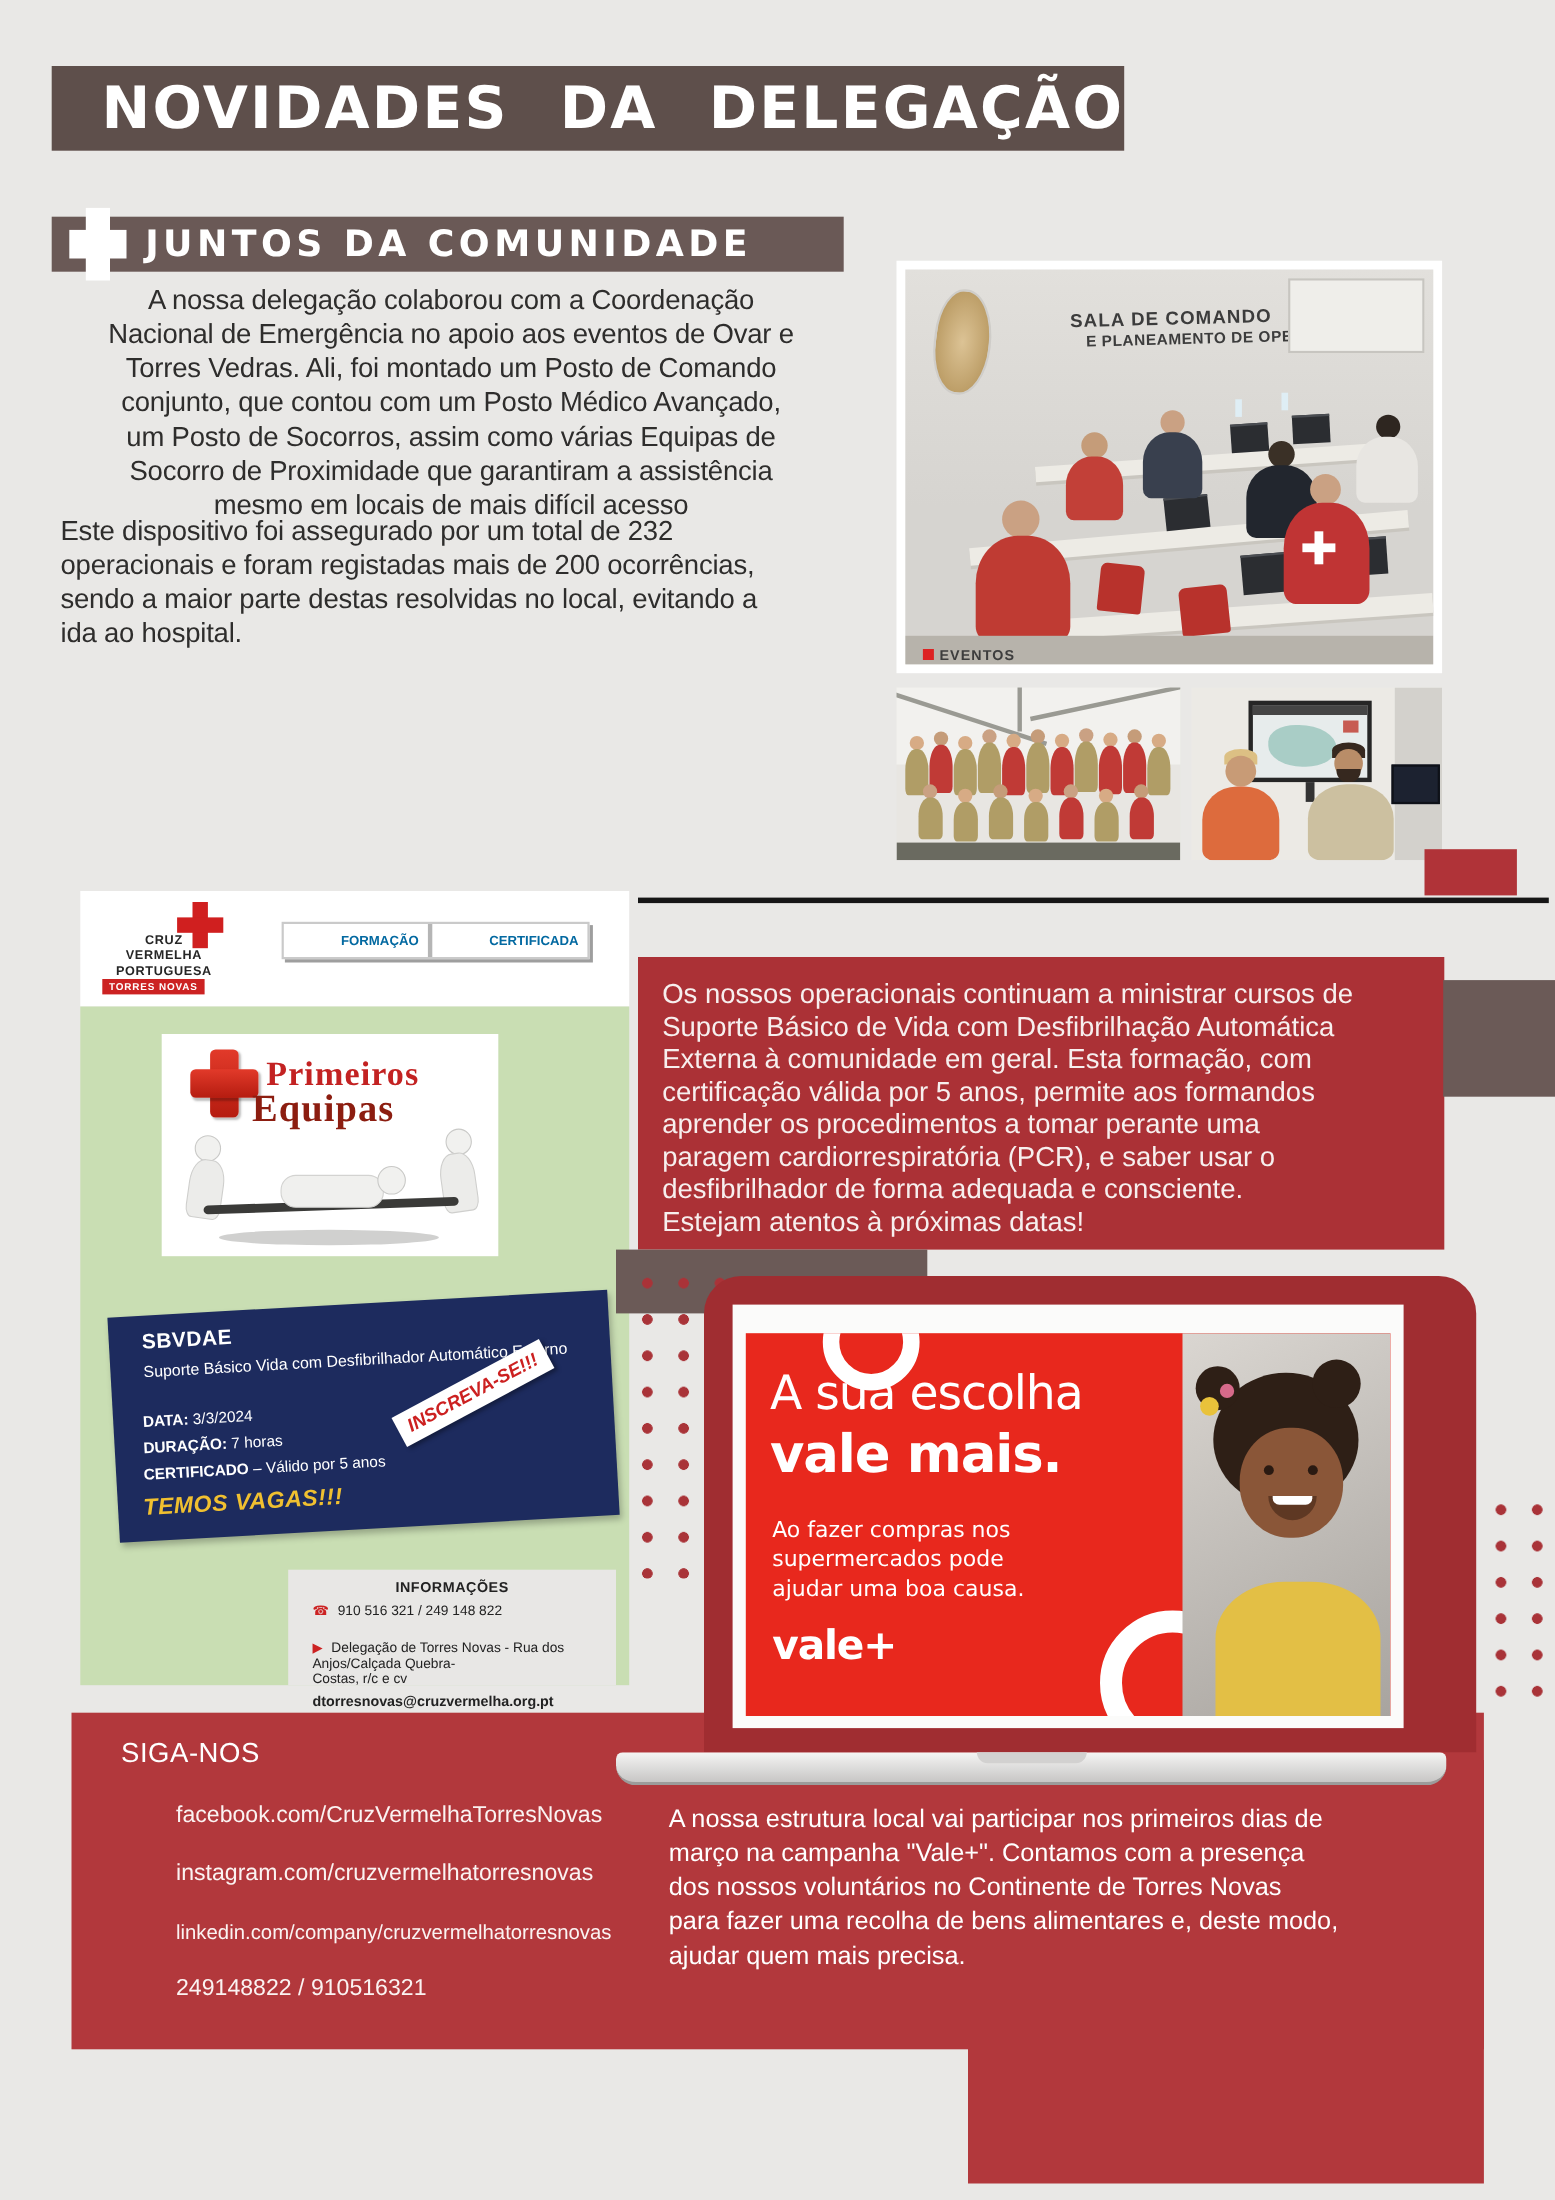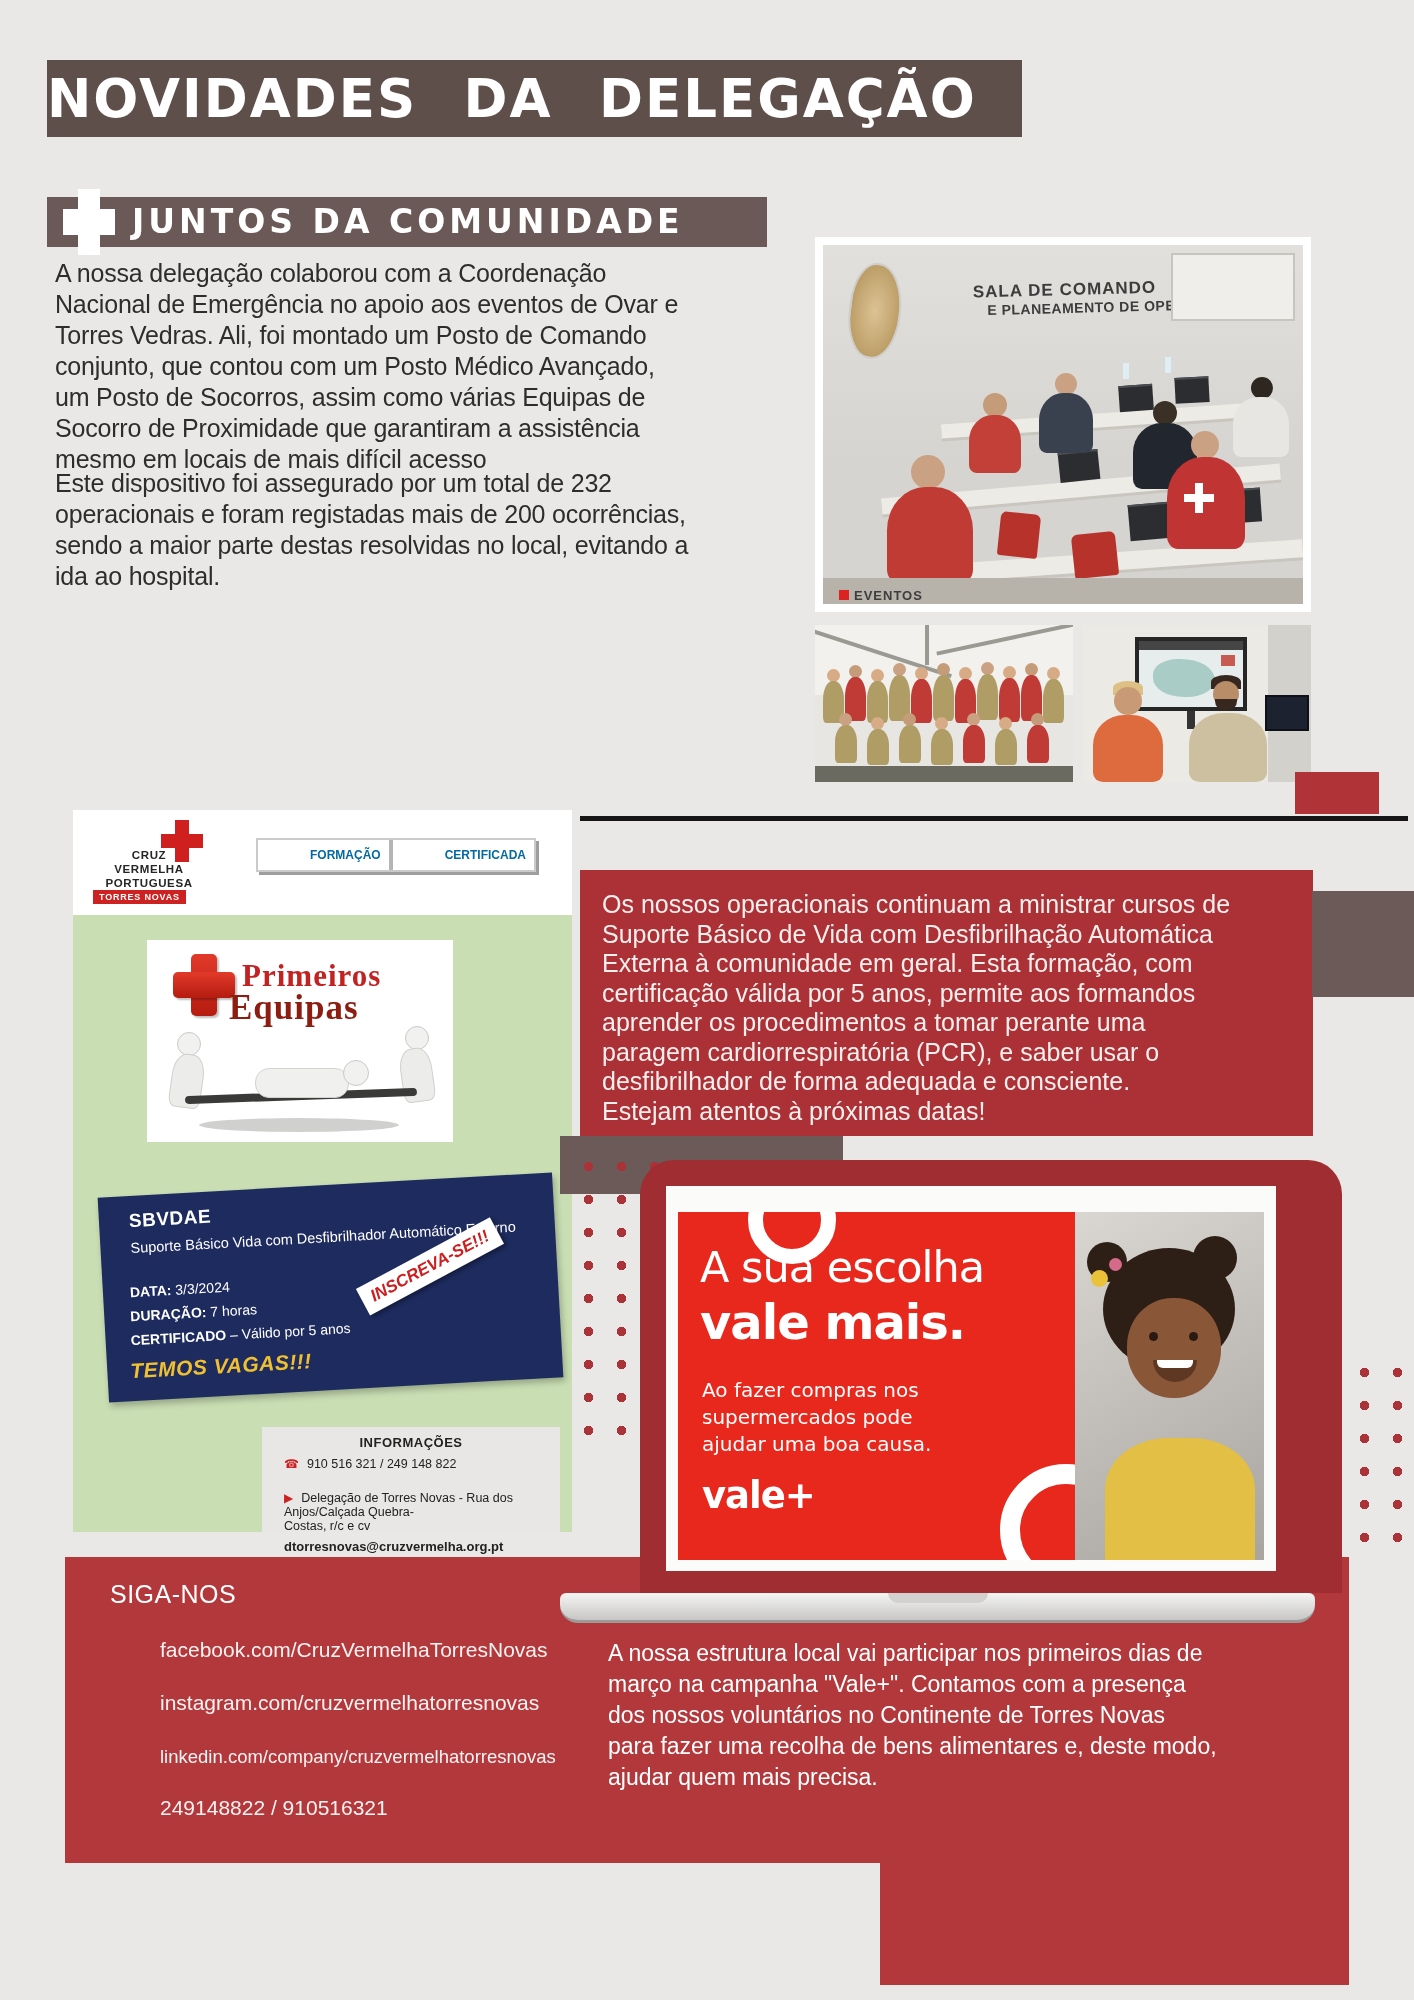--- a/index.html
+++ b/index.html
@@ -4,33 +4,33 @@
 <style>
   html,body{margin:0;padding:0;}
   body{font-family:"Liberation Sans",sans-serif;background:#cfcecd;}
   .page{position:relative;width:1414px;height:2000px;background:#e9e8e6;overflow:hidden;margin:0 auto;}
   .abs{position:absolute;}
   .pre{white-space:pre-line;}
 
   
   .masthead{left:47px;top:60px;width:975px;height:77px;background:#5e4f4b;color:#fff;
     font-family:"DejaVu Sans",sans-serif;font-weight:bold;font-size:53px;letter-spacing:2px;word-spacing:26px;
-    text-align:left;line-height:77px;}
+    text-align:right;line-height:77px;}
   
   .section-bar{left:47px;top:197px;width:720px;height:50px;background:#6a5956;}
   .section-title{left:132px;top:200px;color:#fff;font-family:"DejaVu Sans",sans-serif;font-weight:bold;
     font-size:33px;letter-spacing:4px;line-height:44px;}
   .cross-w{left:63px;top:189px;width:52px;height:66px;}
   .cross-w b{position:absolute;background:#fff;}
   .cross-w .v{left:15px;top:0;width:22px;height:66px;}
   .cross-w .h{left:0;top:20px;width:52px;height:26px;}
 
   
   .article{color:#2e2d2c;font-size:25px;line-height:31px;letter-spacing:-0.2px;}
-  .p1{left:55px;top:258px;width:710px;}
+  .p1{left:55px;top:258px;width:710px;text-align:center;}
   .p2{left:55px;top:468px;width:710px;}
 
   
   .photo-main{left:815px;top:237px;width:496px;height:375px;background:#fff;}
   .photo-main .scene{position:absolute;left:8px;top:8px;right:8px;bottom:8px;
     background:linear-gradient(#e2e0dc,#d6d4d0 60%);overflow:hidden;}
   .wall-sign{left:150px;top:34px;color:#3c3c3c;transform:rotate(-1.5deg);}
   .wall-sign .l1{font-size:17px;font-weight:800;letter-spacing:1px;}
   .wall-sign .l2{font-size:14px;font-weight:800;margin-left:14px;letter-spacing:0.5px;}
   .logo-blob{left:26px;top:18px;width:48px;height:92px;background:radial-gradient(#dcc395,#b08f55);

